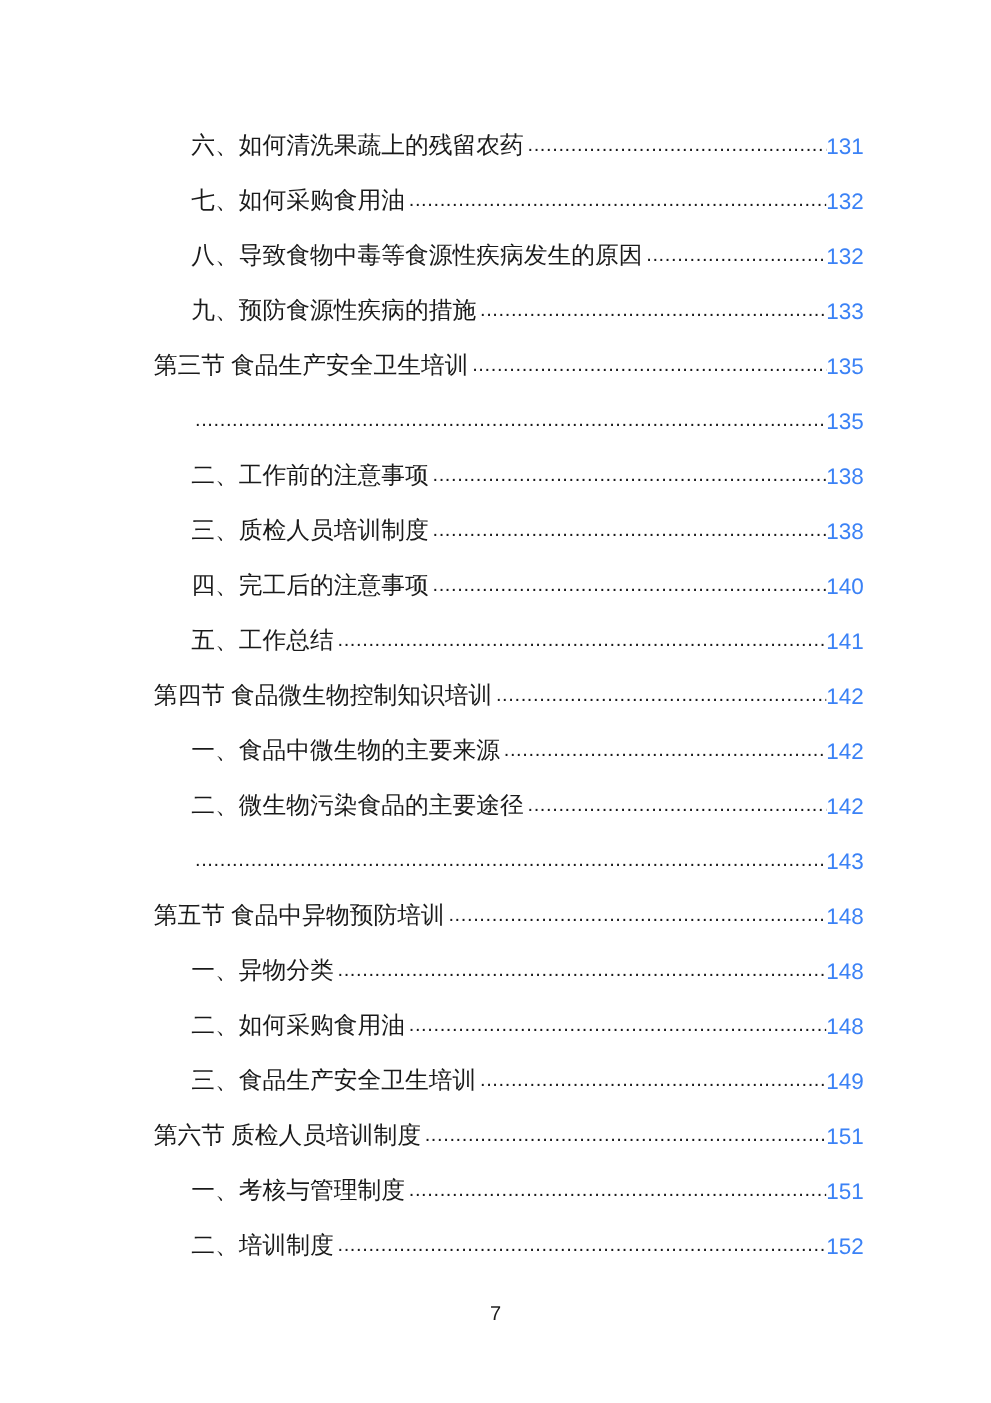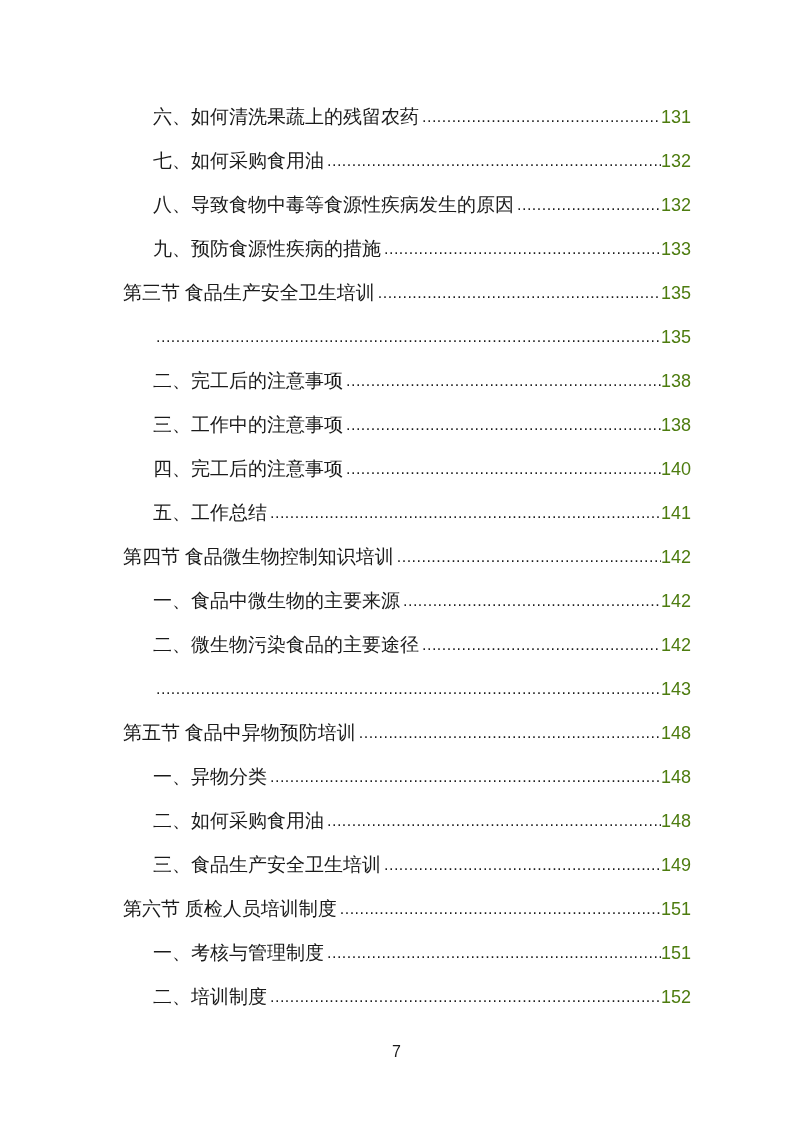--- a/index.html
+++ b/index.html
@@ -49,21 +49,21 @@
     letter-spacing: 0.5px;
     padding: 0 2px 0 3px;
     font-family: "Liberation Sans", "DejaVu Sans", sans-serif;
     color: #1a1a1a;
   }
   .toc-page-num {
     flex: 0 0 auto;
     font-size: 18px;
     line-height: 44px;
     font-family: "Liberation Sans", "DejaVu Sans", sans-serif;
-    color: #4d7c0f;
+    color: #3b82f6;
   }
   .page-footer {
     position: absolute;
     top: 1043px;
     left: 0;
     right: 0;
     text-align: center;
   }
   .footer-page-number {
     font-size: 16px;
@@ -101,26 +101,26 @@
       <div class="toc-row level-1">
       <span class="toc-label">第三节 食品生产安全卫生培训</span>
       <span class="toc-dots">....................................................................................................................................................................................................................................................................</span>
       <span class="toc-page-num">135</span>
     </div>
       <div class="toc-row level-2">
       <span class="toc-dots">....................................................................................................................................................................................................................................................................</span>
       <span class="toc-page-num">135</span>
     </div>
       <div class="toc-row level-2">
-      <span class="toc-label">二、完工后的注意事项</span>
+      <span class="toc-label">二、工作前的注意事项</span>
       <span class="toc-dots">....................................................................................................................................................................................................................................................................</span>
       <span class="toc-page-num">138</span>
     </div>
       <div class="toc-row level-2">
-      <span class="toc-label">三、工作中的注意事项</span>
+      <span class="toc-label">三、质检人员培训制度</span>
       <span class="toc-dots">....................................................................................................................................................................................................................................................................</span>
       <span class="toc-page-num">138</span>
     </div>
       <div class="toc-row level-2">
       <span class="toc-label">四、完工后的注意事项</span>
       <span class="toc-dots">....................................................................................................................................................................................................................................................................</span>
       <span class="toc-page-num">140</span>
     </div>
       <div class="toc-row level-2">
       <span class="toc-label">五、工作总结</span>

